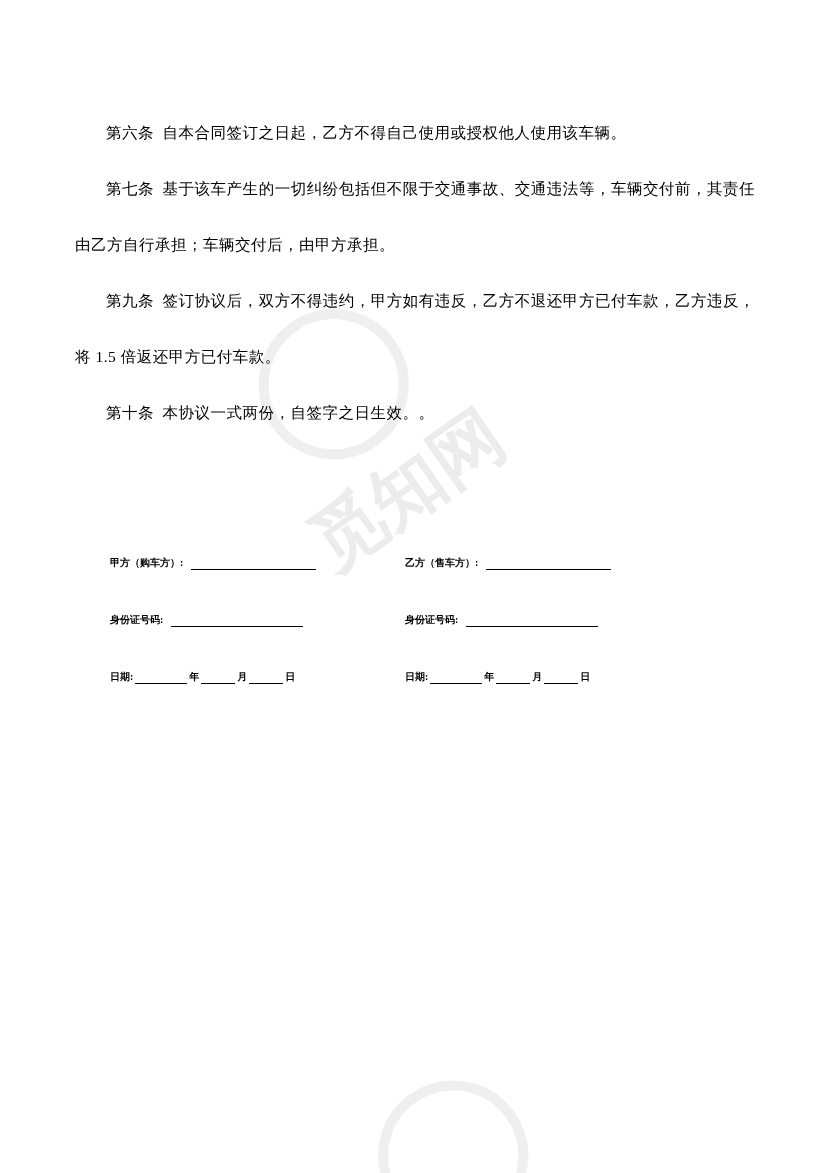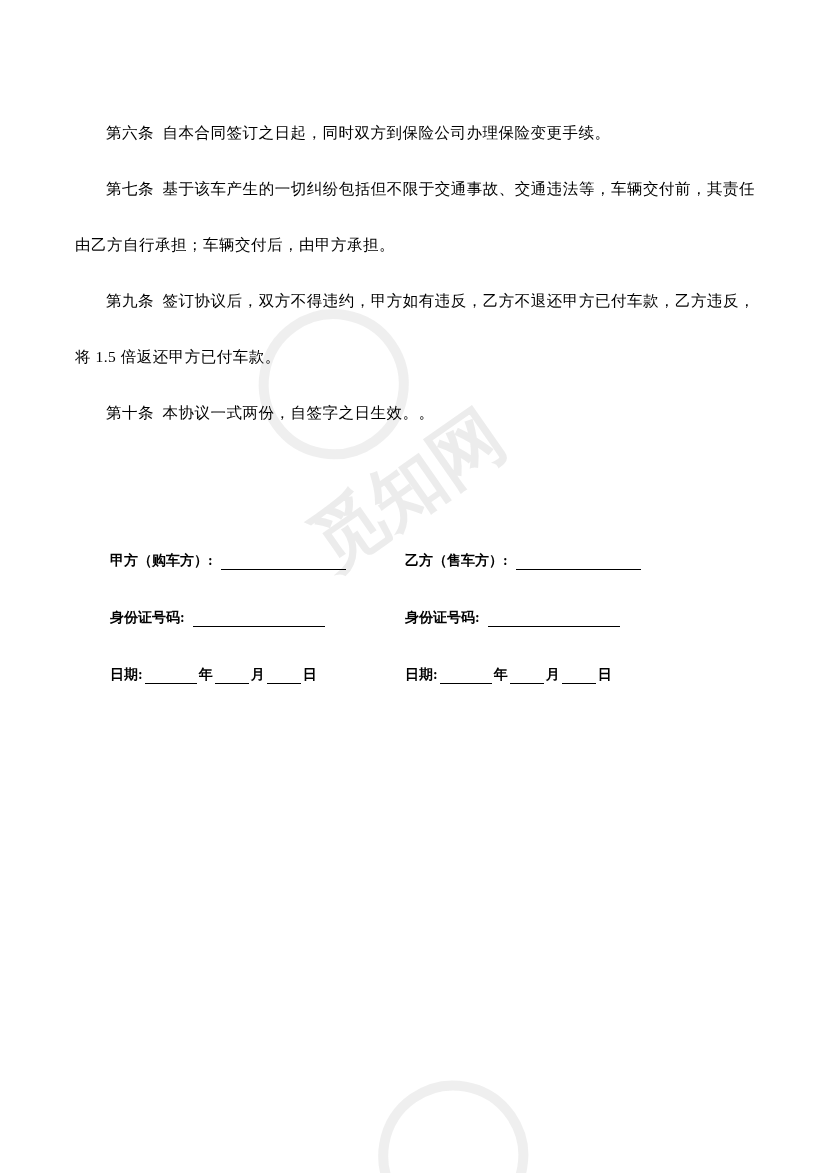--- a/index.html
+++ b/index.html
@@ -29,21 +29,21 @@
     text-indent: 2em;
     letter-spacing: 0.5px;
   }
   p.clause .clause-label {
     font-weight: normal;
     margin-right: 0.55em;
   }
   .signature {
     margin-top: 72px;
     padding-left: 35px;
-    font-size: 14px;
+    font-size: 10px;
     font-weight: bold;
   }
   .sig-row {
     display: flex;
     align-items: flex-end;
     height: 57px;
   }
   .sig-col-a { width: 295px; display: flex; align-items: flex-end; }
   .sig-col-b { display: flex; align-items: flex-end; }
   .blank {
@@ -90,21 +90,21 @@
     <span>觅知网</span>
   </div>
   <div class="watermark wm-bottom">
     <span class="wm-ring"></span>
 
   </div>
 
   <div class="content">
 
     <p class="clause">
-      <span class="clause-label">第六条</span><span>自本合同签订之日起，同时双方到保险公司办理保险变更手续。</span>
+      <span class="clause-label">第六条</span><span>自本合同签订之日起，乙方不得自己使用或授权他人使用该车辆。</span>
     </p>
 
     <p class="clause">
       <span class="clause-label">第七条</span><span>基于该车产生的一切纠纷包括但不限于交通事故、交通违法等，车辆交付前，其责任由乙方自行承担；车辆交付后，由甲方承担。</span>
     </p>
 
 
     <p class="clause">
       <span class="clause-label">第九条</span><span>签订协议后，双方不得违约，甲方如有违反，乙方不退还甲方已付车款，乙方违反，将 1.5 倍返还甲方已付车款。</span>
     </p>

